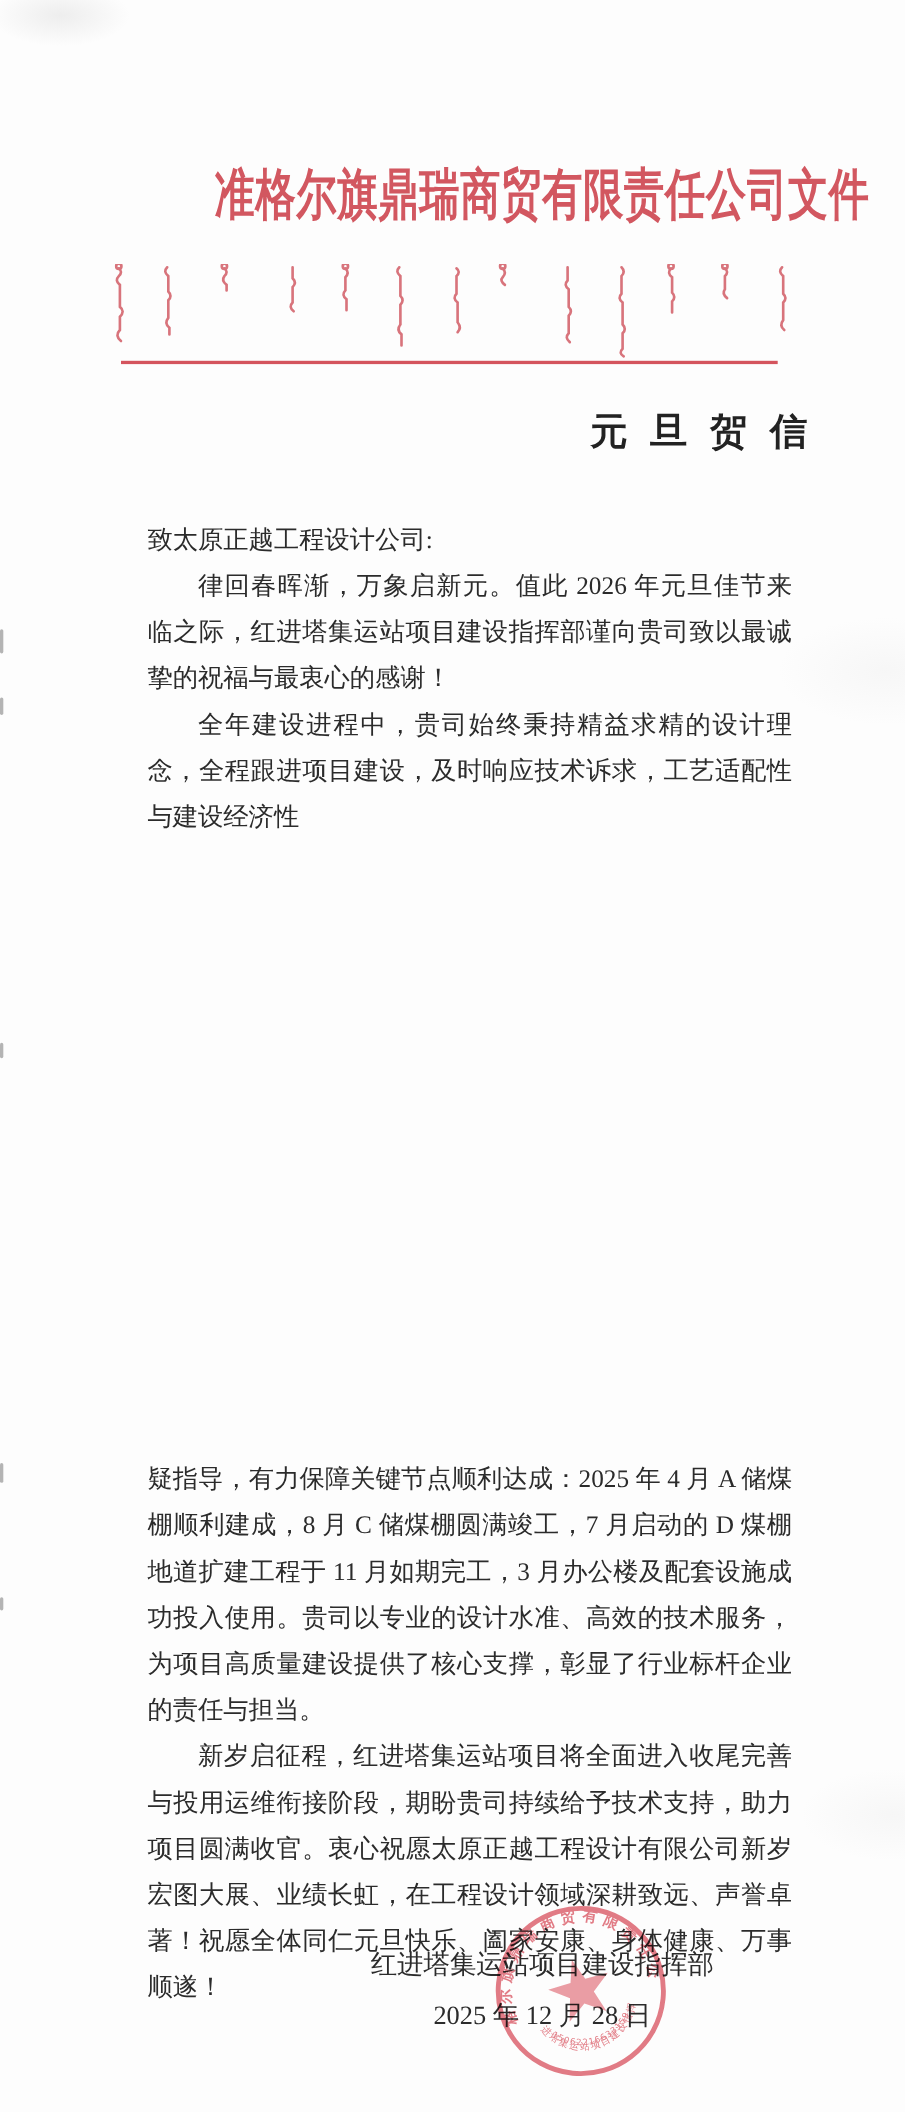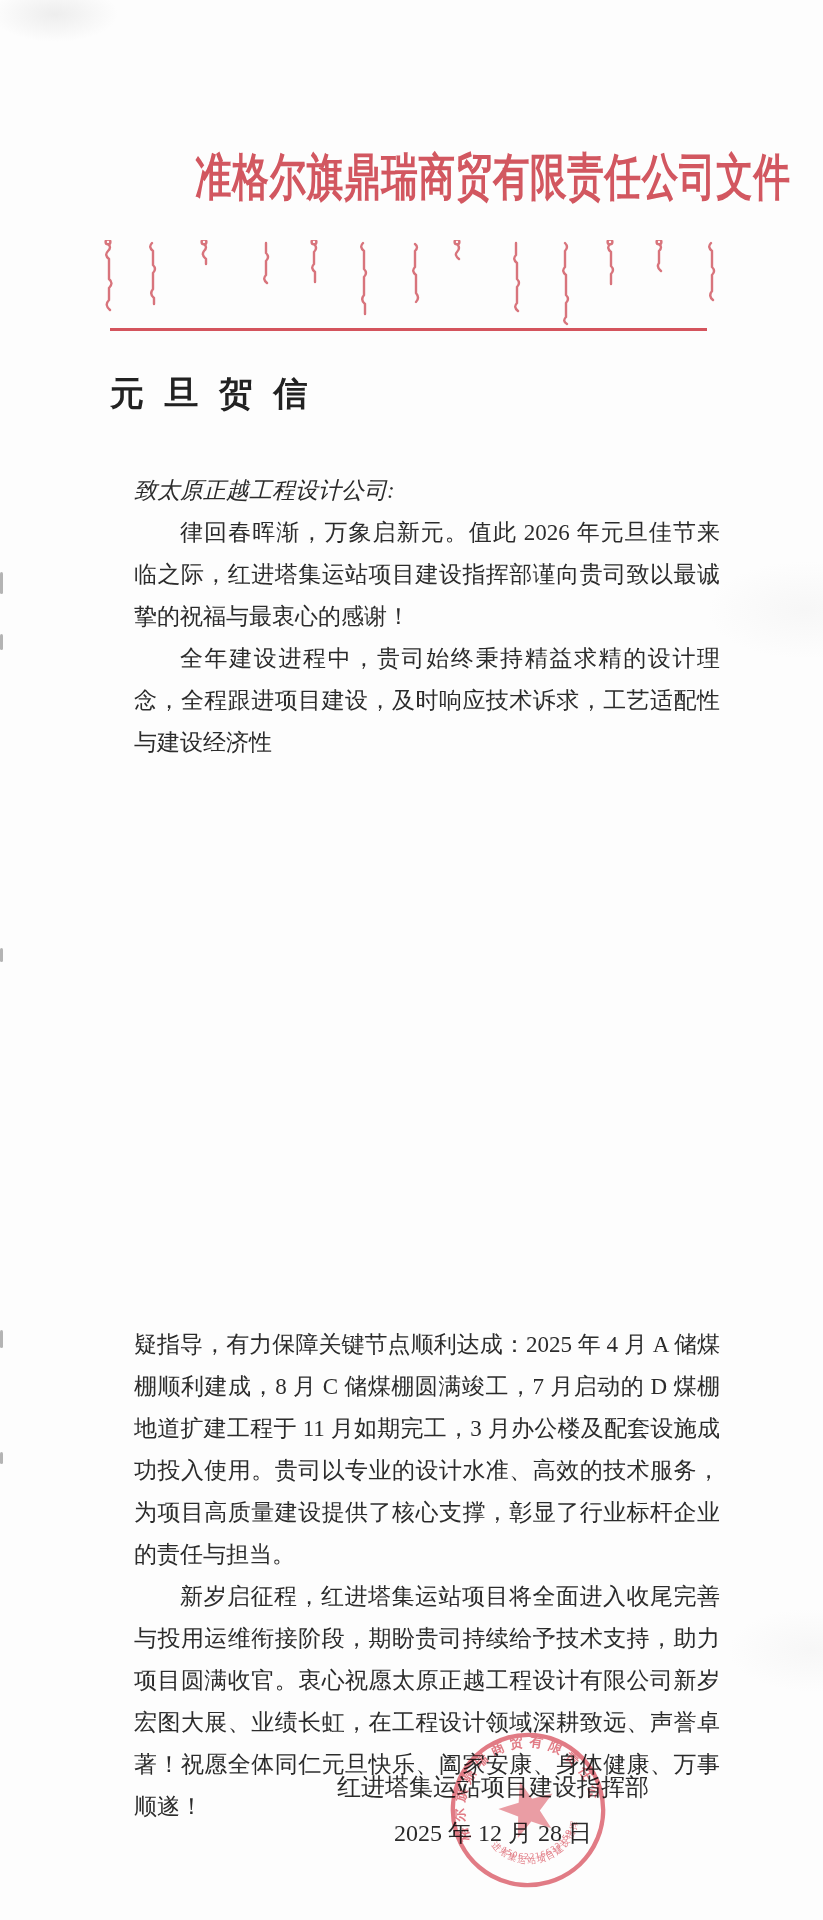--- a/index.html
+++ b/index.html
@@ -21,33 +21,33 @@
     text-align:center;font-size:50px;font-weight:bold;line-height:58px;
     color:#d25760;letter-spacing:1px;
     transform:scaleX(.73);transform-origin:center;
     white-space:nowrap;
   }
   .mongolian-row{position:absolute;top:240px;left:104px;width:614px;height:86px;}
   .mongolian-row svg{display:block;}
   .red-rule{position:absolute;top:328px;left:110px;width:597px;height:3px;background:#d4545d;}
   .doc-title{
     position:absolute;top:374px;left:110px;width:630px;
-    text-align:left;font-size:34px;font-weight:bold;line-height:40px;
+    text-align:right;font-size:34px;font-weight:bold;line-height:40px;
     color:#222;letter-spacing:6px;white-space:nowrap;
   }
   .body-block{
     position:absolute;left:134px;width:586px;
     font-size:23px;line-height:42px;color:#2b2b2b;
     text-align:justify;text-justify:inter-ideograph;
   }
   .body-block p{margin:0;text-indent:2em;}
   .body-block p.no-indent{text-indent:0;}
   .block1{top:470px;}
   .block2{top:1324px;}
-  .salutation{text-indent:0 !important;font-style:italic;}
+  .salutation{text-indent:0 !important;}
   .signature-line{
     position:absolute;top:1772px;left:337px;
     font-size:24px;line-height:30px;color:#2b2b2b;white-space:nowrap;
   }
   .date-line{
     position:absolute;top:1818px;left:394px;
     font-size:24px;line-height:30px;color:#2b2b2b;white-space:nowrap;
   }
   .seal{
     position:absolute;top:1726px;left:444px;width:168px;height:168px;

